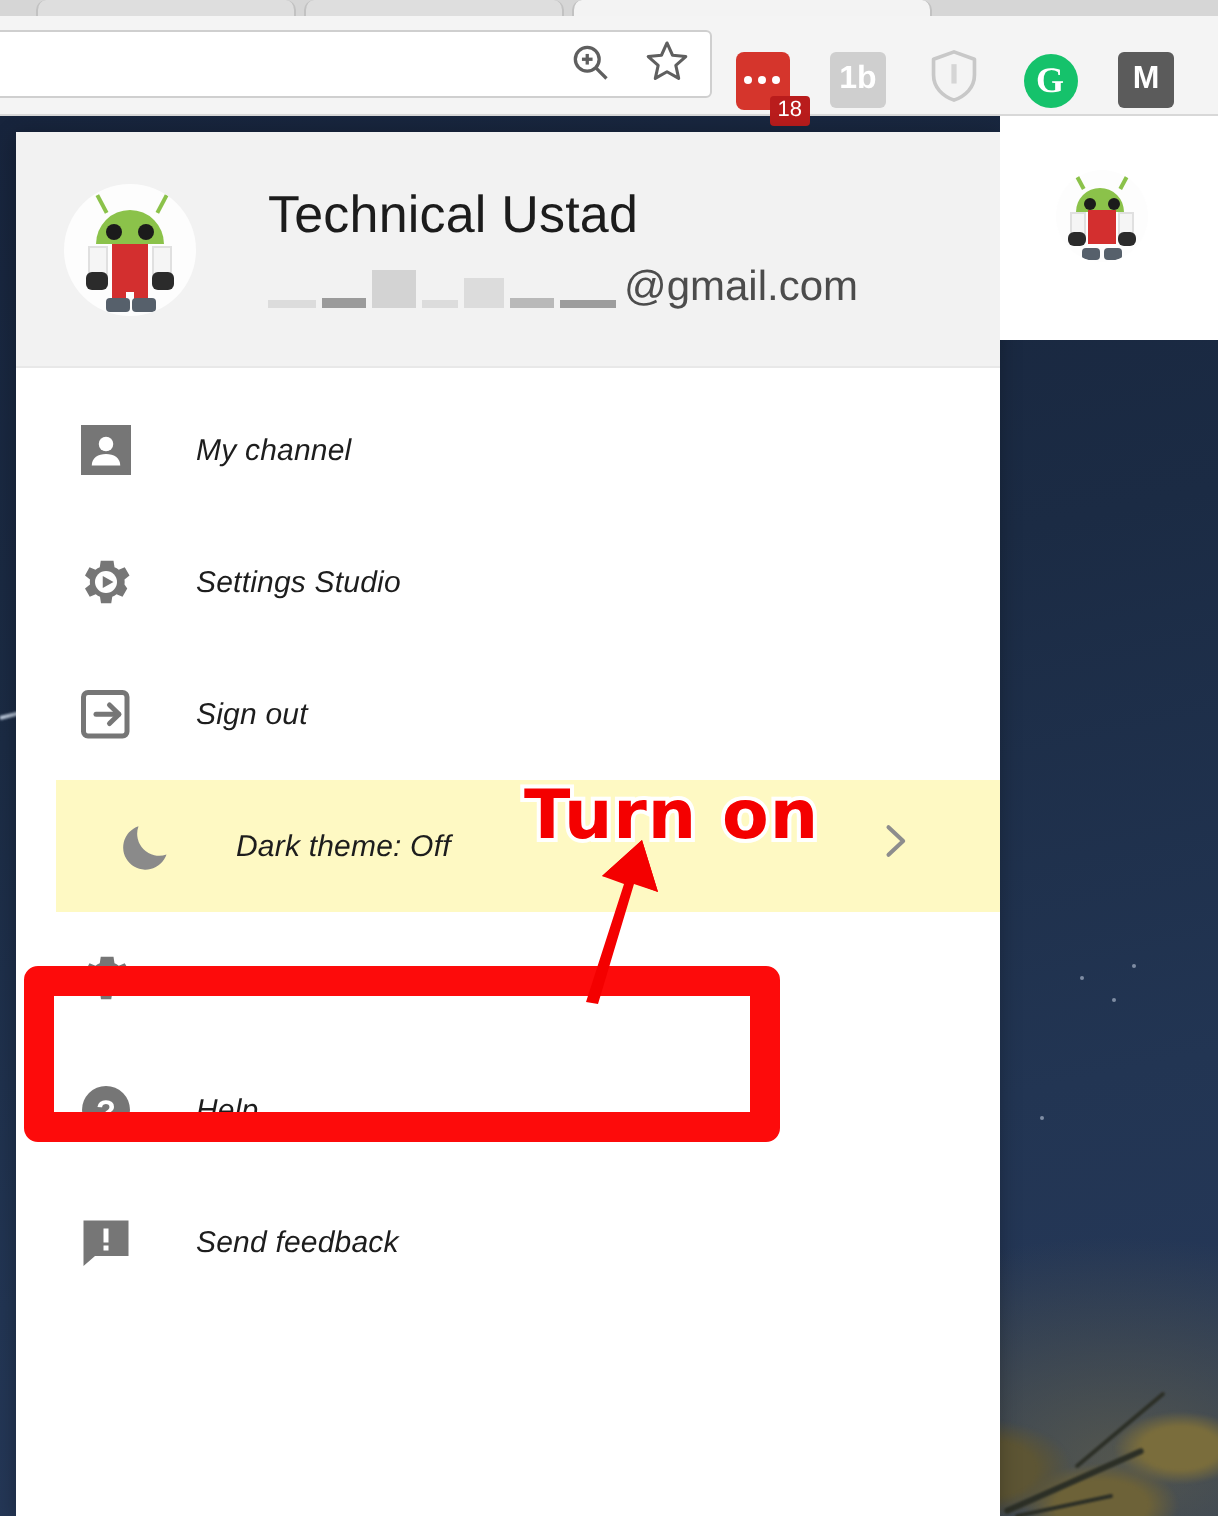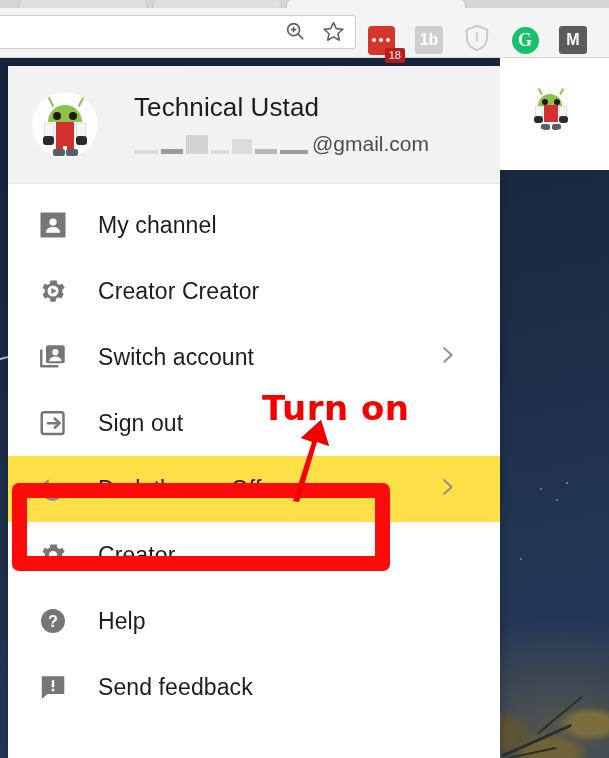--- a/index.html
+++ b/index.html
@@ -160,27 +160,27 @@
   .menu { padding-top:8px; }
   .mi {
     position:relative; display:flex; align-items:center;
     height:66px; padding-left:30px; cursor:default;
   }
   .mi .ic {
     width:38px; flex:0 0 38px; display:flex; align-items:center; justify-content:flex-start;
     color:#767676;
   }
   .mi .lbl {
-    font-size:23px; color:#1d1d1d; margin-left:22px; letter-spacing:0.1px;
+    font-size:15px; color:#1d1d1d; margin-left:22px; letter-spacing:0.1px;font-style:italic;
   }
   .mi .chev {
     position:absolute; right:42px; top:50%; transform:translateY(-50%);
     color:#8d8d8d;
   }
-  .mi.highlight { background:#fde047; }
+  .mi.highlight { background:#fef9c3;margin-left:20px; }
 
   
   .anno-box {
     position:absolute; left:12px; top:483px; width:378px; height:88px;
     border:15px solid #fd0b0b; border-radius:7px;
     pointer-events:none;
   }
   .anno-arrow { position:absolute; left:255px; top:398px; width:110px; height:108px; pointer-events:none; }
   .anno-text {
     position:absolute; left:262px; top:388px;
@@ -319,39 +319,23 @@
       </div>
 
       <div class="mi">
         <span class="ic">
           <svg width="30" height="30" viewBox="0 0 24 24" fill="#767676">
             <path d="M19.4 13a7.6 7.6 0 0 0 0-2l2-1.6-1.9-3.3-2.4 1a7.6 7.6 0 0 0-1.7-1l-.4-2.6H9.9l-.4 2.6a7.6 7.6 0 0 0-1.7 1l-2.4-1L3.6 9.4 5.6 11a7.6 7.6 0 0 0 0 2l-2 1.6 1.9 3.3 2.4-1a7.6 7.6 0 0 0 1.7 1l.4 2.6h4.1l.4-2.6a7.6 7.6 0 0 0 1.7-1l2.4 1 1.9-3.3z"></path>
             <circle cx="12" cy="12" r="4.4" fill="#fff"></circle>
             <path d="M10.7 9.6 L15 12 L10.7 14.4 Z" fill="#767676"></path>
           </svg>
         </span>
-        <span class="lbl">Creator Creator</span>
-      </div>
-
-      <div class="mi">
-        <span class="ic">
-          <svg width="30" height="30" viewBox="0 0 24 24" fill="none">
-            <path d="M2.6 6v13.4h13.6" stroke="#767676" stroke-width="1.9" fill="none" stroke-linejoin="round"></path>
-            <rect x="6.4" y="2.6" width="15" height="14.4" rx="1.6" fill="#767676"></rect>
-            <circle cx="13.9" cy="8.1" r="2.5" fill="#fff"></circle>
-            <path d="M9 15.3c0-2.6 2.2-3.8 4.9-3.8s4.9 1.2 4.9 3.8z" fill="#fff"></path>
-          </svg>
-        </span>
-        <span class="lbl">Switch account</span>
-        <span class="chev">
-          <svg width="22" height="22" viewBox="0 0 24 24" fill="none" stroke="#8d8d8d" stroke-width="2.2" stroke-linecap="round" stroke-linejoin="round">
-            <polyline points="9,4.5 17,12 9,19.5"></polyline>
-          </svg>
-        </span>
-      </div>
+        <span class="lbl">Settings Studio</span>
+      </div>
+
 
       <div class="mi">
         <span class="ic">
           <svg width="30" height="30" viewBox="0 0 24 24" fill="none" stroke="#767676" stroke-width="2" stroke-linecap="round" stroke-linejoin="round">
             <rect x="3" y="3.4" width="17.4" height="17.4" rx="1.8"></rect>
             <line x1="8" y1="12.1" x2="17" y2="12.1"></line>
             <polyline points="13.4,8.4 17.2,12.1 13.4,15.8"></polyline>
           </svg>
         </span>
         <span class="lbl">Sign out</span>

